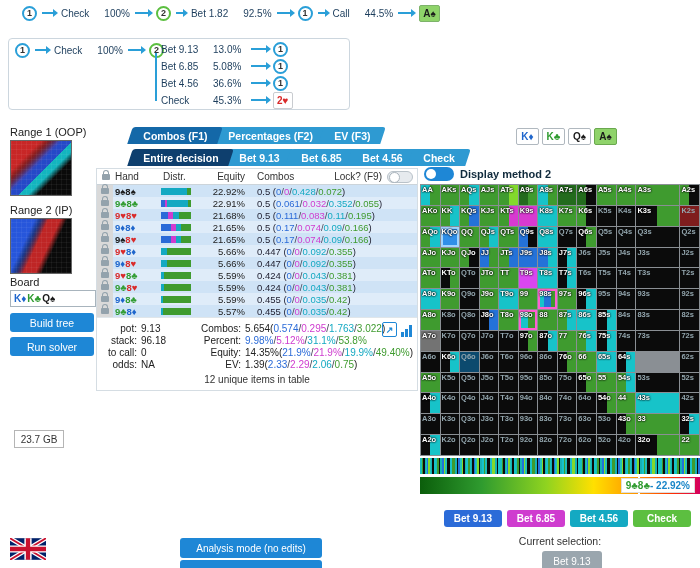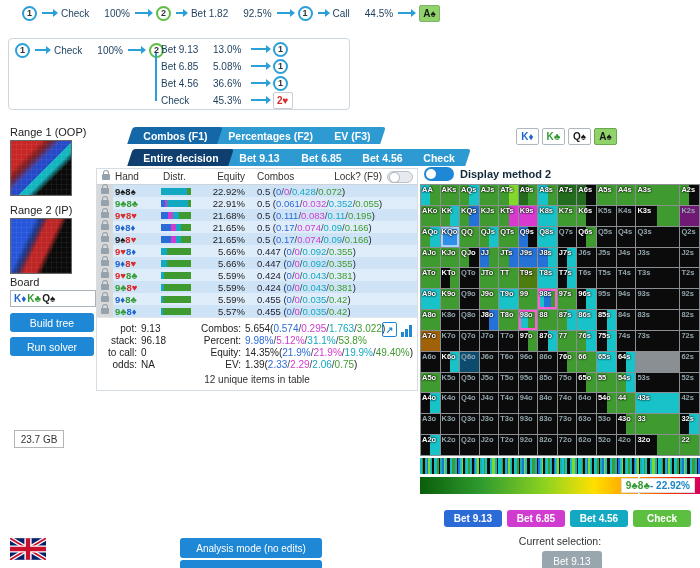--- a/index.html
+++ b/index.html
@@ -585,21 +585,21 @@
       </div>
       <div class="mcell dark" title="K5s" style="background: rgb(11, 11, 11);">
         <span>K5s</span>
       </div>
       <div class="mcell dark" title="K4s" style="background: rgb(11, 11, 11);">
         <span>K4s</span>
       </div>
       <div class="mcell" title="K3s" style="background: linear-gradient(90deg, rgb(11, 11, 11) 0%, rgb(11, 11, 11) 50%, rgb(63, 155, 47) 50%, rgb(63, 155, 47) 100%);">
         <span>K3s</span>
       </div>
-      <div class="mcell dark" title="K2s" style="background: #701a75;">
+      <div class="mcell dark" title="K2s" style="background: #7f1d1d;">
         <span>K2s</span>
       </div>
       <div class="mcell" title="AQo" style="background: linear-gradient(90deg, rgb(63, 155, 47) 0%, rgb(63, 155, 47) 50%, rgb(23, 195, 201) 50%, rgb(23, 195, 201) 100%);">
         <span>AQo</span>
       </div>
       <div class="mcell sel" title="KQo" style="background: rgb(47, 143, 232);">
         <span>KQo</span>
       </div>
       <div class="mcell" title="QQ" style="background: rgb(63, 155, 47);">
         <span>QQ</span>
@@ -681,21 +681,21 @@
       </div>
       <div class="mcell dark" title="QTo" style="background: rgb(11, 11, 11);">
         <span>QTo</span>
       </div>
       <div class="mcell" title="JTo" style="background: rgb(63, 155, 47);">
         <span>JTo</span>
       </div>
       <div class="mcell" title="TT" style="background: rgb(63, 155, 47);">
         <span>TT</span>
       </div>
-      <div class="mcell" title="T9s" style="background: #4d7c0f; padding-left: 12px;">
+      <div class="mcell" title="T9s" style="background: #d946ef; padding-left: 12px;">
         <span>T9s</span>
       </div>
       <div class="mcell" title="T8s" style="background: rgb(23, 195, 201);">
         <span>T8s</span>
       </div>
       <div class="mcell" title="T7s" style="background: linear-gradient(90deg, rgb(11, 11, 11) 0%, rgb(11, 11, 11) 50%, rgb(23, 195, 201) 50%, rgb(23, 195, 201) 100%);">
         <span>T7s</span>
       </div>
       <div class="mcell dark" title="T6s" style="background: rgb(11, 11, 11);">
         <span>T6s</span>
@@ -783,21 +783,21 @@
       </div>
       <div class="mcell dark" title="84s" style="background: rgb(11, 11, 11);">
         <span>84s</span>
       </div>
       <div class="mcell dark" title="83s" style="background: rgb(11, 11, 11);">
         <span>83s</span>
       </div>
       <div class="mcell dark" title="82s" style="background: rgb(11, 11, 11);">
         <span>82s</span>
       </div>
-      <div class="mcell" title="A7o" style="background: #a16207; text-align: center;">
+      <div class="mcell" title="A7o" style="background: #737373; text-align: center;">
         <span>A7o</span>
       </div>
       <div class="mcell dark" title="K7o" style="background: rgb(11, 11, 11);">
         <span>K7o</span>
       </div>
       <div class="mcell dark" title="Q7o" style="background: rgb(11, 11, 11);">
         <span>Q7o</span>
       </div>
       <div class="mcell dark" title="J7o" style="background: rgb(11, 11, 11);">
         <span>J7o</span>

